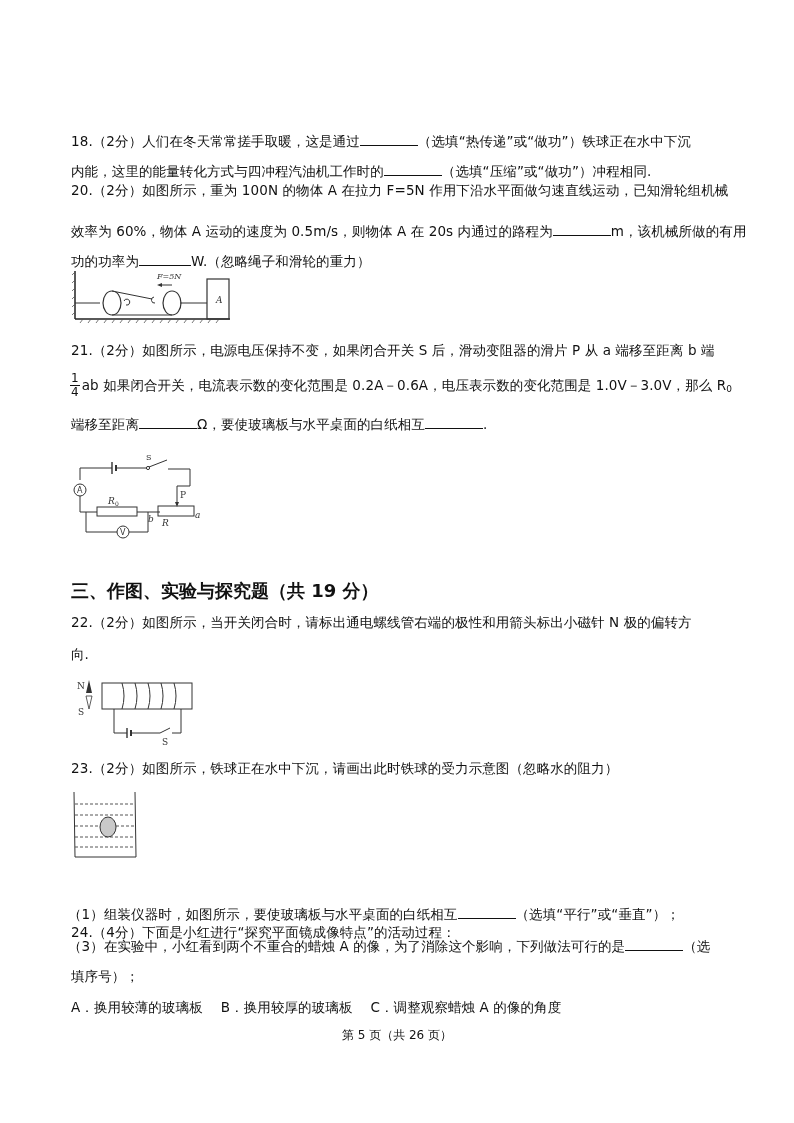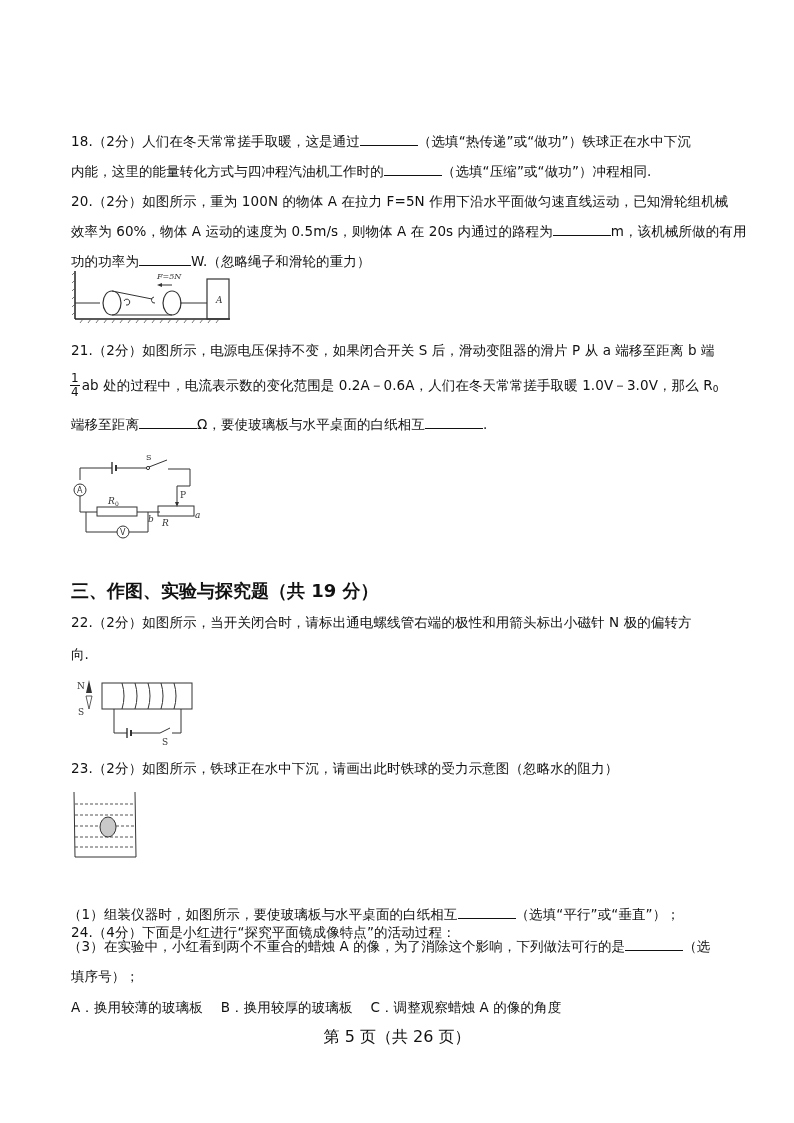--- a/index.html
+++ b/index.html
@@ -3,38 +3,38 @@
 <meta charset="utf-8">
 <style>
   html, body { margin: 0; padding: 0; background: #ffffff; }
   body { width: 794px; height: 1123px; position: relative; overflow: hidden;
          font-family: "DejaVu Sans", "Liberation Sans", sans-serif; color: #111; }
   .line { position: absolute; left: 71px; font-size: 13.5px; line-height: 16px; white-space: nowrap; letter-spacing: 0.1px; }
   .blank { display: inline-block; border-bottom: 1px solid #111; height: 12px; vertical-align: baseline; }
   .b6 { width: 52px; }
   .b7 { width: 58px; }
   .section { position: absolute; left: 71px; font-size: 18px; font-weight: bold; line-height: 16px; }
-  .footer { position: absolute; top: 1027px; left: 0; width: 794px; text-align: center; font-size: 16px; }
+  .footer { position: absolute; top: 1027px; left: 0; width: 794px; text-align: center; font-size: 12px; }
   .frac { display: inline-block; vertical-align: middle; text-align: center; font-size: 12px; line-height: 13px; margin-right: 2px; }
   .frac span { display: block; }
   .frac .num { border-bottom: 1px solid #111; padding: 0 1px; }
   .sub { font-size: 9px; vertical-align: -2px; }
   .fig { position: absolute; }
 </style>
 </head>
 <body>
 
 <div class="line" style="top:133px">
   <span>18.（2分）人们在冬天常常搓手取暖，这是通过</span><span class="blank b7"></span><span>（选填“热传递”或“做功”）铁球正在水中下沉</span>
 </div>
 <div class="line" style="top:163px">
   <span>内能，这里的能量转化方式与四冲程汽油机工作时的</span><span class="blank b7"></span><span>（选填“压缩”或“做功”）冲程相同.</span>
 </div>
 
-<div class="line" style="top:193px">
+<div class="line" style="top:182px">
   <span>20.（2分）如图所示，重为 100N 的物体 A 在拉力 F=5N 作用下沿水平面做匀速直线运动，已知滑轮组机械</span>
 </div>
 <div class="line" style="top:223px">
   <span>效率为 60%，物体 A 运动的速度为 0.5m/s，则物体 A 在 20s 内通过的路程为</span><span class="blank b7"></span><span>m，该机械所做的有用</span>
 </div>
 <div class="line" style="top:253px">
   <span>功的功率为</span><span class="blank b6"></span><span>W.（忽略绳子和滑轮的重力）</span>
 </div>
 
 <svg class="fig" style="left:72px; top:263px" width="160" height="62" viewBox="0 0 160 62">
@@ -80,21 +80,21 @@
   <text x="144" y="40" font-size="9" font-style="italic" font-family="DejaVu Serif, serif" fill="#333">A</text>
   <text x="85" y="16" font-size="8" font-style="italic" font-family="DejaVu Serif, serif" fill="#333">F=5N</text>
   <line x1="88" y1="22" x2="100" y2="22" stroke="#333" stroke-width="1"></line>
   <polygon points="85,22 90,20 90,24" fill="#333"></polygon>
 </svg>
 
 <div class="line" style="top:342px">
   <span>21.（2分）如图所示，电源电压保持不变，如果闭合开关 S 后，滑动变阻器的滑片 P 从 a 端移至距离 b 端</span>
 </div>
 <div class="line" style="top:372px; left:70px">
-  <span class="frac"><span class="num">1</span><span>4</span></span><span>ab 处的过程中，电流表示数的变化范围是 0.2A－0.6A，人们在冬天常常搓手取暖 1.0V－3.0V，那么 R</span><span class="sub">0</span>
+  <span class="frac"><span class="num">1</span><span>4</span></span><span>ab 如果闭合开关，电流表示数的变化范围是 0.2A－0.6A，电压表示数的变化范围是 1.0V－3.0V，那么 R</span><span class="sub">0</span>
 </div>
 <div class="line" style="top:416px">
   <span>端移至距离</span><span class="blank b7"></span><span>Ω，要使玻璃板与水平桌面的白纸相互</span><span class="blank b7"></span><span>.</span>
 </div>
 
 <svg class="fig" style="left:70px; top:450px" width="130" height="95" viewBox="0 0 130 95">
   <g stroke="#333" stroke-width="1" fill="none">
     <polyline points="10,30 10,18 42,18"></polyline>
     <line x1="42" y1="12" x2="42" y2="24" stroke-width="1.4"></line>
     <line x1="46" y1="15" x2="46" y2="21" stroke-width="2"></line>

